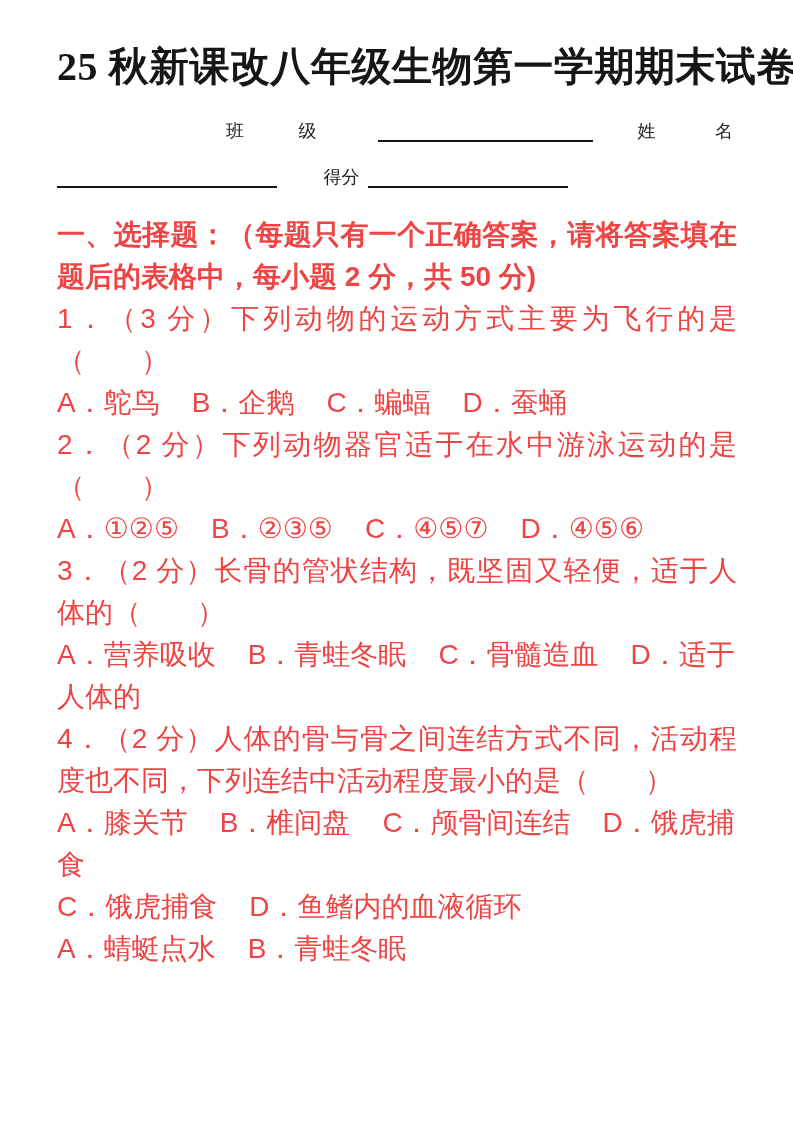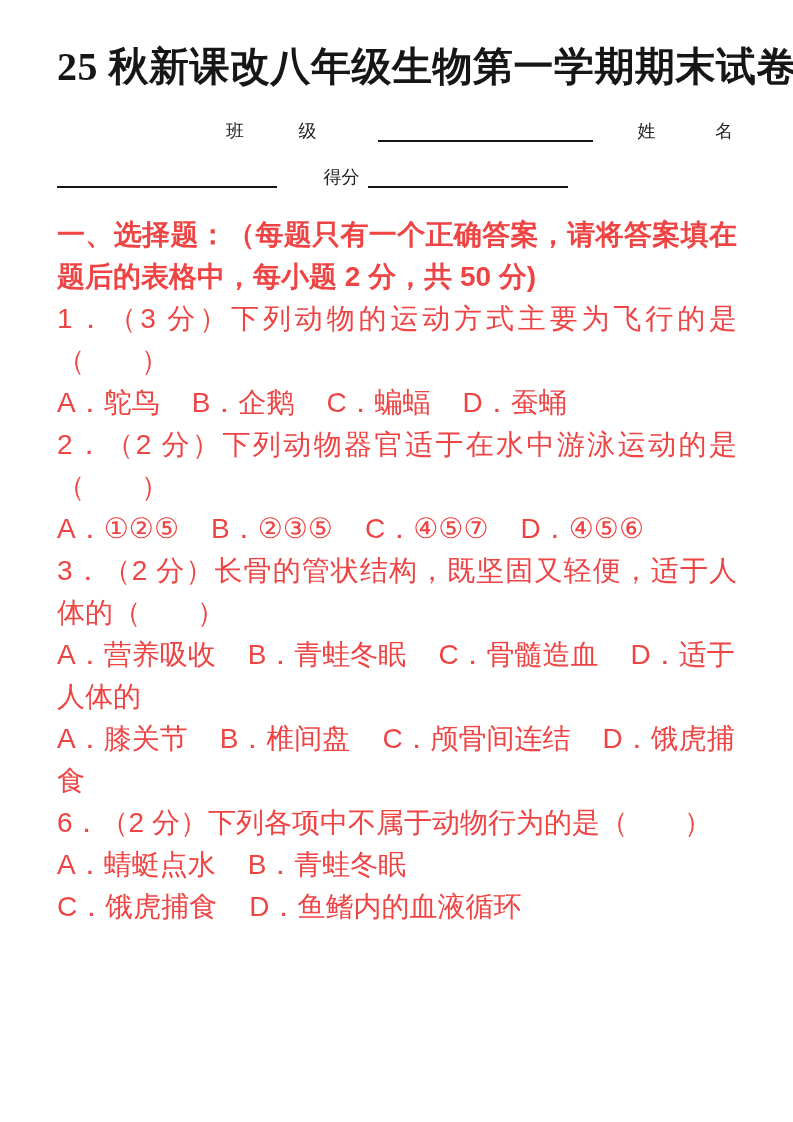--- a/index.html
+++ b/index.html
@@ -106,31 +106,31 @@
   </div>
 
   <div>
     <p class="bodytxt q"><span>3．</span><span>（2 分）长骨的管状结构，既坚固又轻便，适于人体的（　　）</span></p>
     <p class="bodytxt opts">
       <span class="opt">A．营养吸收</span><span class="opt">B．青蛙冬眠</span><span class="opt">C．骨髓造血</span><span class="opt">D．适于人体的</span>
     </p>
   </div>
 
   <div>
+    <p class="bodytxt q"><span>4．</span><span>（2 分）人体的骨与骨之间连结方式不同，活动程度也不同，下列连结中活动程度最小的是（　　）</span></p>
     <p class="bodytxt opts">
       <span class="opt">A．膝关节</span><span class="opt">B．椎间盘</span><span class="opt">C．颅骨间连结</span><span class="opt">D．饿虎捕食</span>
     </p>
   </div>
 
   <div>
   </div>
 
   <div>
-    <p class="bodytxt q"><span>6．</span><span>（2 分）下列各项中不属于动物行为的是（　　）</span></p>
+    <p class="bodytxt opts">
+      <span class="opt">C．饿虎捕食</span><span class="opt">D．鱼鳍内的血液循环</span>
+    </p>
     <p class="bodytxt opts">
       <span class="opt">A．蜻蜓点水</span><span class="opt">B．青蛙冬眠</span>
-    </p>
-    <p class="bodytxt opts">
-      <span class="opt">C．饿虎捕食</span><span class="opt">D．鱼鳍内的血液循环</span>
     </p>
   </div>
 
 </div>
 
 </body></html>

